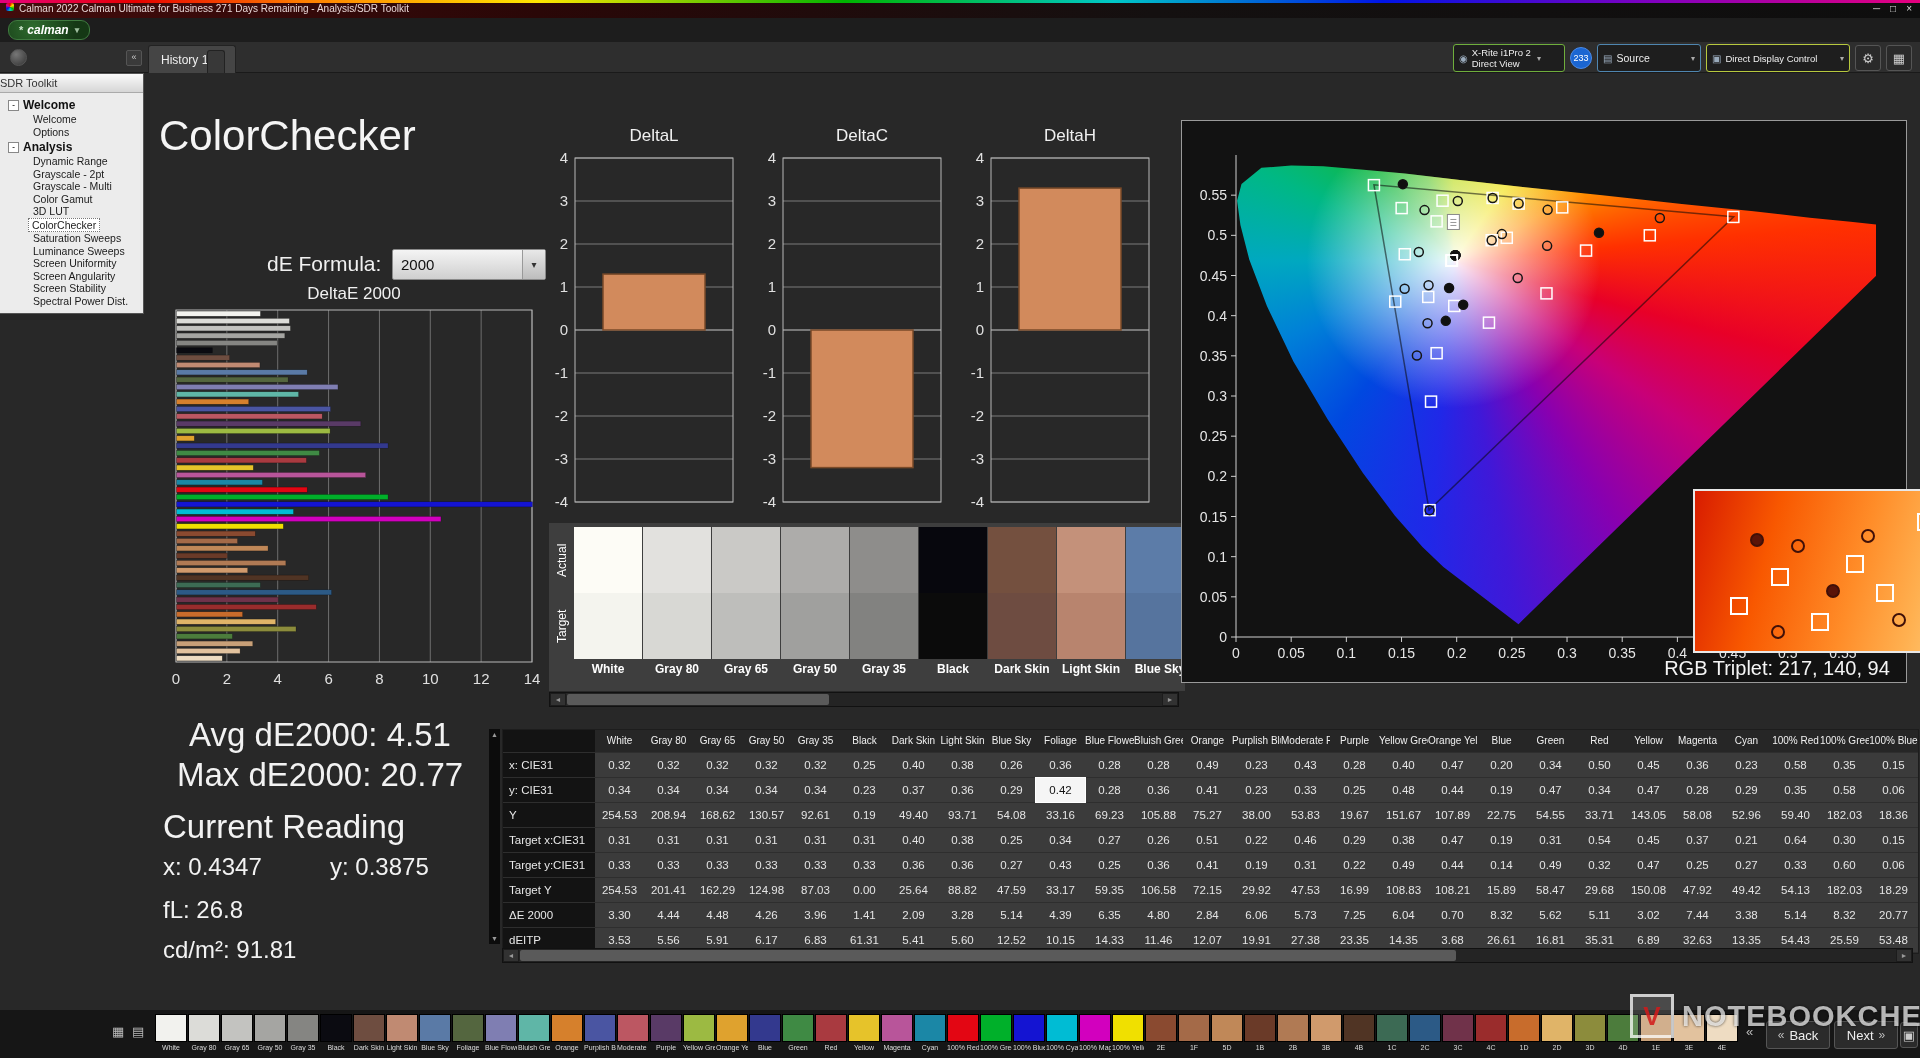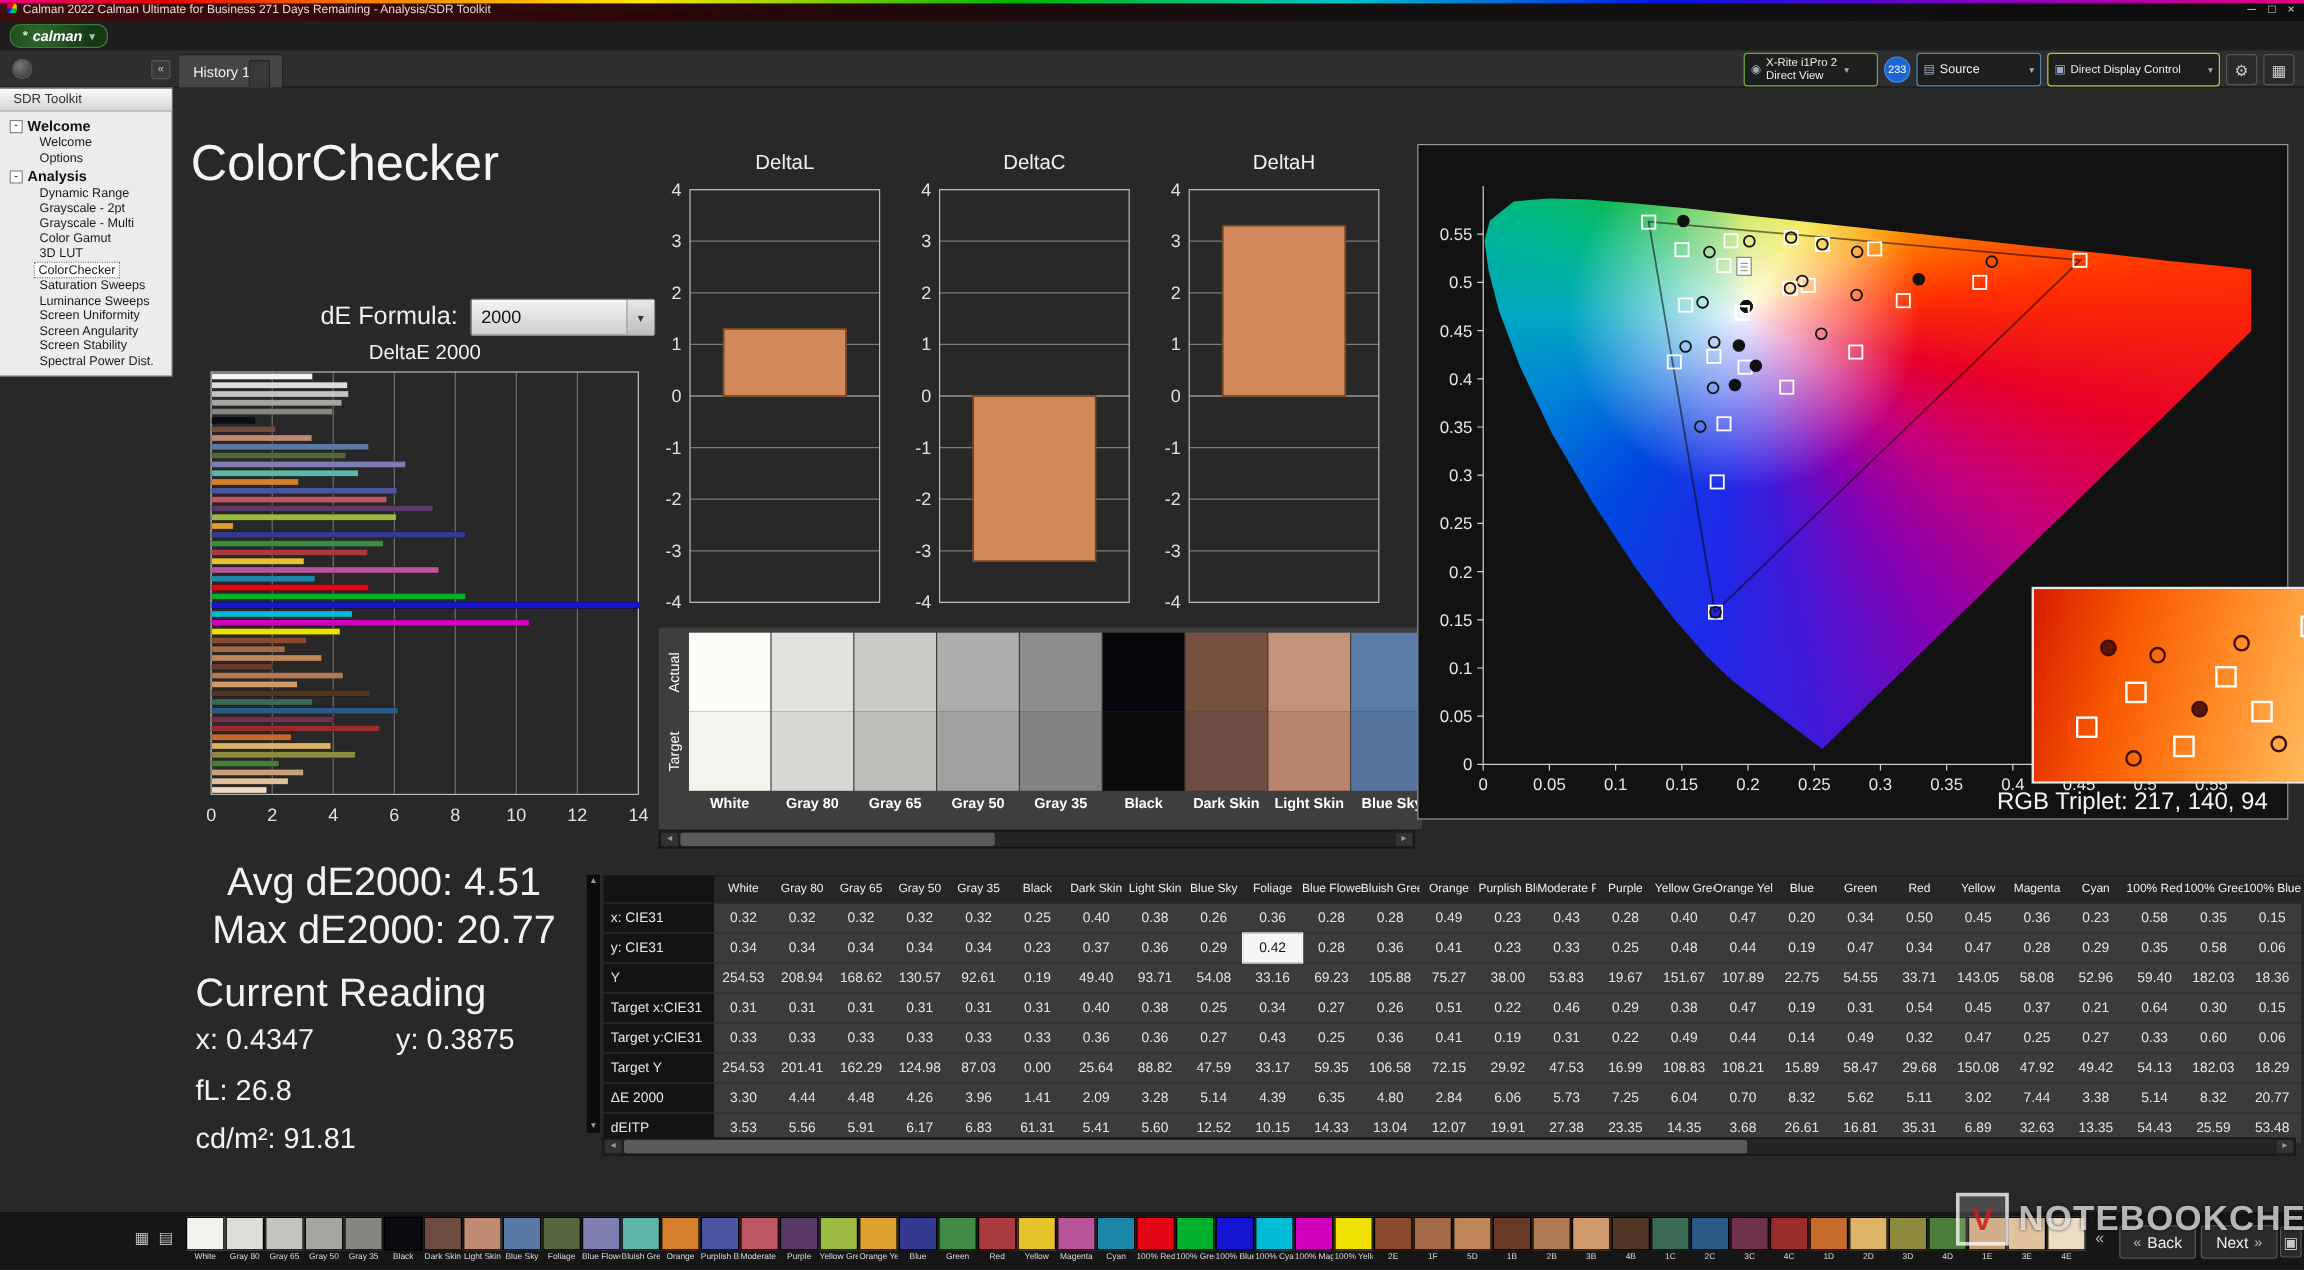--- a/index.html
+++ b/index.html
@@ -39,21 +39,21 @@
   .w-lines{display:flex;flex-direction:column;font-size:9.5px;line-height:11px;white-space:nowrap}
   .w-single{font-size:10.5px;white-space:nowrap}
   .w-dd{font-size:8px;color:#aaa;margin-left:2px}
   .badge{width:20px;height:20px;border-radius:50%;background:#1b66d2;color:#fff;font-size:9px;display:flex;align-items:center;justify-content:center;border:1px solid #4a8ae6}
   .icon-btn{width:24px;height:24px;background:#2a2a2a;border:1px solid #555;border-radius:3px;color:#ccc;
     display:flex;align-items:center;justify-content:center;font-size:13px}
 
   
   .sidebar{position:absolute;left:0;top:73px;width:143px;background:#ececec;border:1px solid #555;border-left:none;color:#111}
   .sb-head{height:18px;background:linear-gradient(#fafafa,#d6d6d6);border-bottom:1px solid #aaa;
-    font-size:11px;color:#333;display:flex;align-items:center;padding:0 11px}
+    font-size:11px;color:#333;display:flex;align-items:center;padding:0 0}
   .tree{padding:3px 0 6px 0}
   .tree-sec{font-size:12px;font-weight:bold;padding:2px 4px 1px 8px;display:flex;align-items:center;gap:4px}
   .mbox{width:9px;height:9px;border:1px solid #888;background:#fff;color:#333;font-size:8px;line-height:7px;text-align:center;flex:none}
   .tree-item{font-size:10.5px;line-height:12.5px;padding:0 3px;margin-left:30px;color:#1a1a1a;white-space:nowrap;width:fit-content}
   .tree-item.sel{background:#fff;border:1px dotted #777;margin-left:28px}
 
   
   .page-title{position:absolute;left:159px;top:112px;font-size:42px;color:#f5f5f5}
   .desc{position:absolute;left:190px;top:178px;font-size:20px;line-height:26px;color:#e9e9e9}
   .formula-label{position:absolute;left:267px;top:252px;font-size:21px;color:#f0f0f0}
@@ -798,21 +798,21 @@
       <div class="tcell">5.56</div>
       <div class="tcell">5.91</div>
       <div class="tcell">6.17</div>
       <div class="tcell">6.83</div>
       <div class="tcell">61.31</div>
       <div class="tcell">5.41</div>
       <div class="tcell">5.60</div>
       <div class="tcell">12.52</div>
       <div class="tcell">10.15</div>
       <div class="tcell">14.33</div>
-      <div class="tcell">13.04</div>
+      <div class="tcell">11.46</div>
       <div class="tcell">12.07</div>
       <div class="tcell">19.91</div>
       <div class="tcell">27.38</div>
       <div class="tcell">23.35</div>
       <div class="tcell">14.35</div>
       <div class="tcell">3.68</div>
       <div class="tcell">26.61</div>
       <div class="tcell">16.81</div>
       <div class="tcell">35.31</div>
       <div class="tcell">6.89</div>

